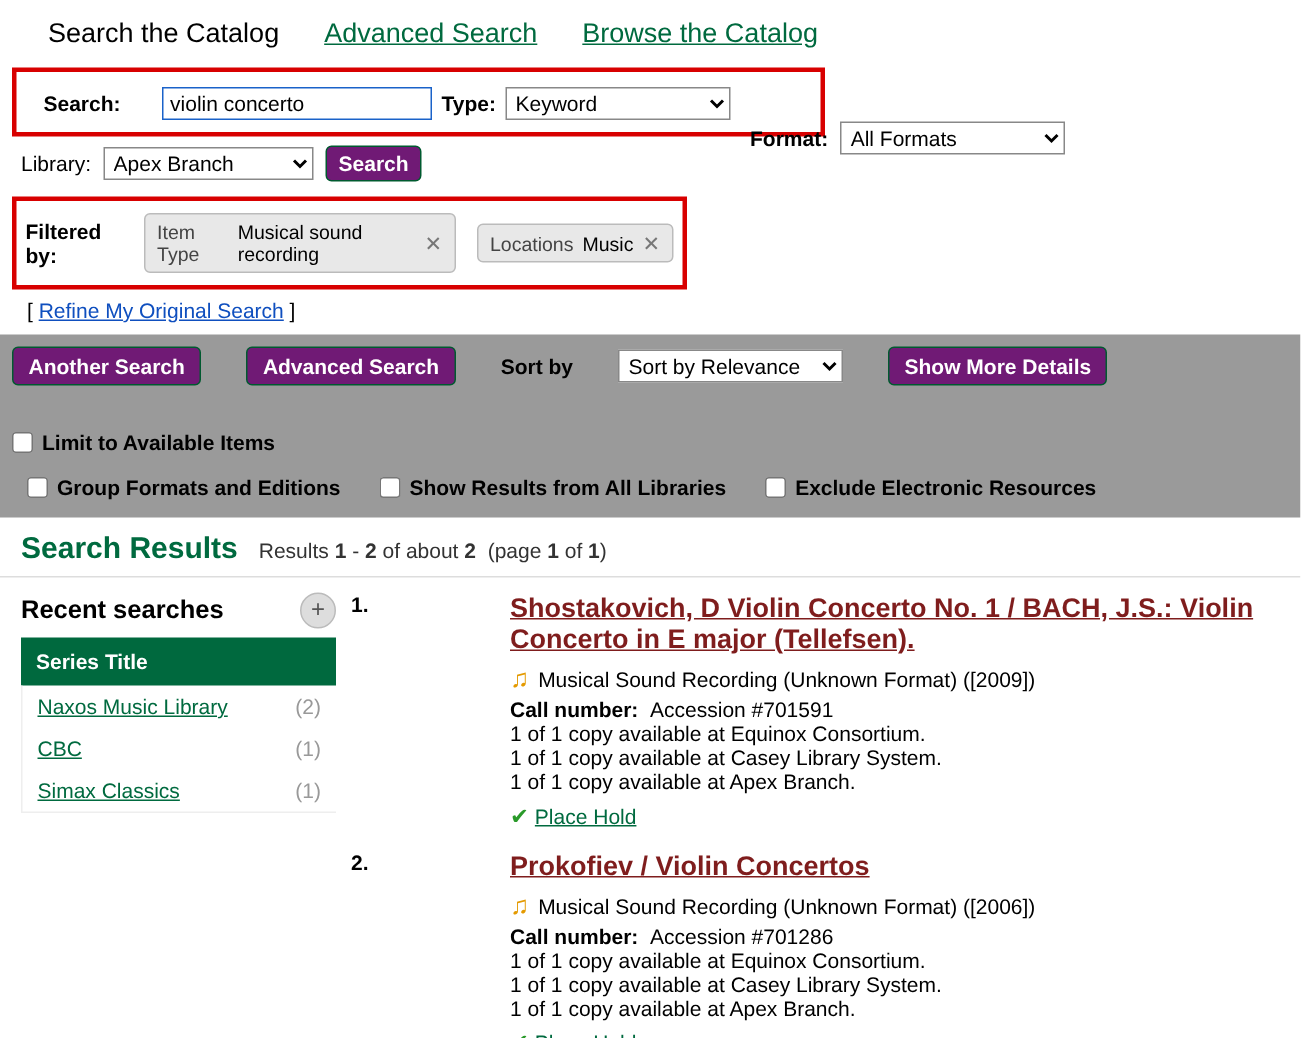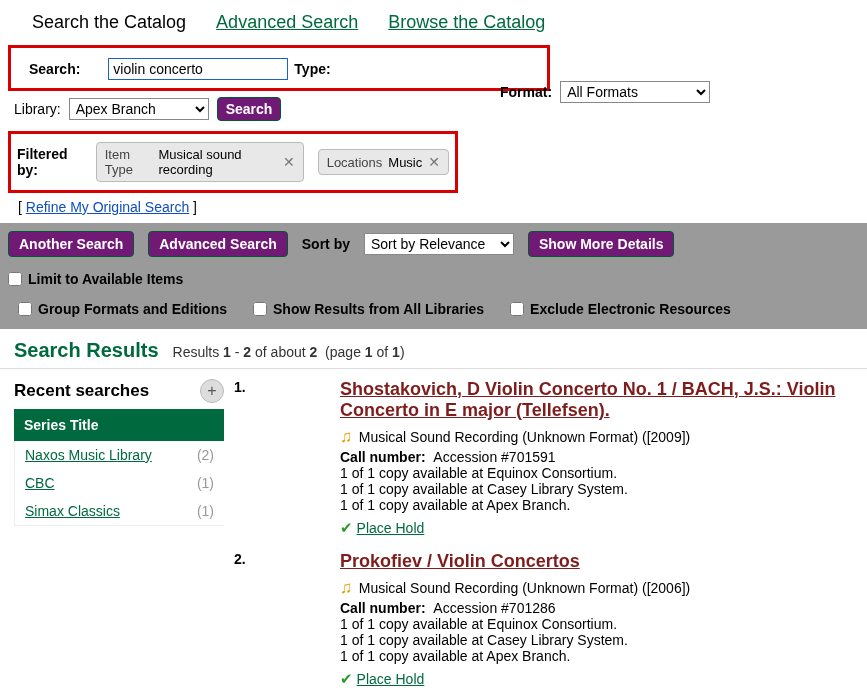--- a/index.html
+++ b/index.html
@@ -23,21 +23,21 @@
   .extra-block label { font-weight: bold; }
   .filter-wrap { border: 3px solid #d80000; margin: 4px 8px 2px; padding: 8px 6px; display: flex; align-items: center; gap: 14px; width: 450px; }
   .filter-wrap .lbl { font-weight: bold; }
   .chip { background: #e8e8e8; border: 1px solid #bbb; border-radius: 4px; padding: 4px 8px; font-size: 13px; display: inline-flex; align-items: center; gap: 6px; }
   .chip .fname { color: #444; }
   .chip .fval { color: #000; }
   .chip .x { color: #777; cursor: pointer; font-size: 14px; }
   .refine { padding: 4px 18px 8px; font-size: 14px; }
   .refine a { color: #0f4fbf; }
   .gray-bar { background: #9a9a9a; padding: 8px 8px 12px; }
-  .gray-row { display: flex; align-items: center; gap: 14px; flex-wrap: wrap; }
+  .gray-row { display: flex; align-items: center; gap: 30px; flex-wrap: wrap; }
   .sortlbl { font-weight: bold; color: #000; }
   select.sort { width: 150px; }
   .cbwrap { display: inline-flex; align-items: center; gap: 6px; font-weight: bold; color: #000; }
   .cbwrap input { width: 14px; height: 14px; }
   .gray-row2 { margin-top: 14px; display: flex; gap: 26px; padding-left: 10px; }
   .sr-head { padding: 10px 14px 6px; display: flex; align-items: baseline; gap: 14px; font-size: 14px; border-bottom: 1px solid #ddd; }
   .sr-head h2 { color: #006a3f; font-size: 20px; font-weight: bold; }
   .sr-head .counts { color: #333; }
   .main { display: flex; padding: 10px 14px; gap: 10px; }
   .side { width: 210px; flex-shrink: 0; }
@@ -71,20 +71,23 @@
   <a href="#">Advanced Search</a>
   <a href="#">Browse the Catalog</a>
 </div>
 
 <div class="relwrap">
   <div class="red-box1">
     <div class="search-row">
       <label>Search:</label>
       <input class="q" type="text" value="violin concerto" style="">
       <label>Type:</label>
+      <select class="type">
+        <option>Keyword</option>
+      </select>
     </div>
   </div>
   <div class="extra-block">
     <label>Format:</label>
     <select class="format">
       <option>All Formats</option>
     </select>
   </div>
 </div>
 

